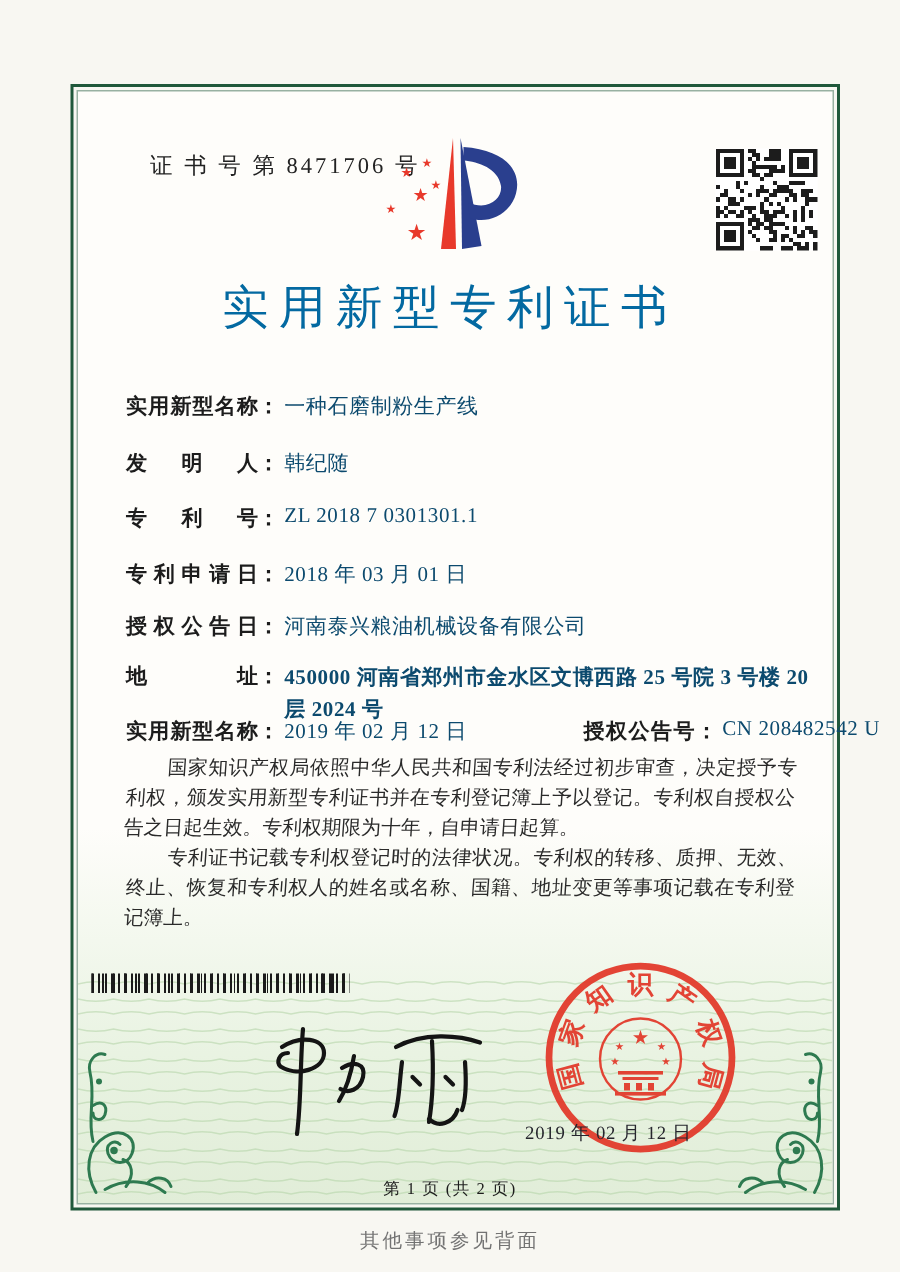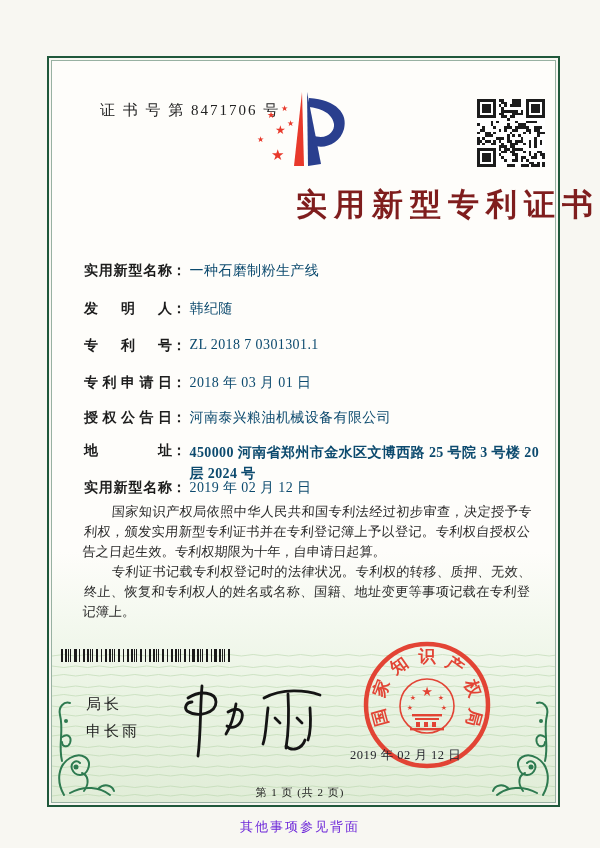--- a/index.html
+++ b/index.html
@@ -22,22 +22,22 @@
     background:linear-gradient(180deg, rgba(234,244,228,0) 0%, rgba(234,244,228,.55) 30%, #e9f3e2 60%, #e1edd8 100%);
   }
   #waves{position:absolute;left:0;bottom:0;width:100%;height:150px;opacity:.6;}
   .content{position:absolute;inset:0;z-index:3;}
   .cert-no{
     position:absolute;left:100px;top:101px;font-size:15px;letter-spacing:2px;color:#222;
   }
   .logo{position:absolute;left:247px;top:84px;width:112px;height:88px;}
   .qr{position:absolute;left:477px;top:99px;width:68px;height:68px;background:#fff;}
   .title{
-    position:absolute;left:0;right:0;top:184px;text-align:right;
-    font-size:31px;font-weight:700;letter-spacing:7px;color:#7f1d1d;
+    position:absolute;left:0;right:0;top:184px;text-align:center;
+    font-size:31px;font-weight:400;letter-spacing:7px;color:#0369a1;
   }
   .fields{position:absolute;left:84px;top:256px;width:440px;font-size:14px;}
   .frow{position:absolute;left:0;white-space:nowrap;}
   .flabel{
     display:inline-block;width:88px;font-weight:700;
     text-align:justify;text-align-last:justify;vertical-align:top;letter-spacing:0;
   }
   .fcolon{font-weight:600;vertical-align:top;}
   .fvalue{display:inline-block;vertical-align:top;letter-spacing:.4px;color:#0c4a6e;white-space:normal;}
   .fvalue.wrap{width:352px;line-height:21px;font-weight:bold;}
@@ -58,21 +58,21 @@
   .officer div{margin-bottom:8px;}
   .sig{position:absolute;left:168px;top:678px;width:170px;height:85px;z-index:4;}
   .seal{position:absolute;left:360px;top:638px;width:134px;height:134px;z-index:4;mix-blend-mode:multiply;opacity:.95;}
   .seal-date{
     position:absolute;left:350px;top:747px;width:140px;z-index:5;
     font-size:12.5px;letter-spacing:.5px;color:#26262e;white-space:nowrap;
   }
   .page-no{position:absolute;left:0;right:0;bottom:48px;text-align:center;font-size:11px;letter-spacing:1px;z-index:3;}
   .back-note{
     position:absolute;left:0;right:0;top:818px;text-align:center;
-    font-size:13px;letter-spacing:2px;color:#6d28d9;
+    font-size:13px;letter-spacing:2px;color:#737373;
   }
   .corner{position:absolute;bottom:2px;z-index:2;}
   .corner.left{left:2px;}
   .corner.right{right:2px;transform:scaleX(-1);}
   svg text.star{font-family:"DejaVu Sans",sans-serif;}
 </style>
 </head>
 <body>
 
 <div>
@@ -357,34 +357,34 @@
         <span class="flabel">授权公告日</span><span class="fcolon">：</span>
         <span class="fvalue">河南泰兴粮油机械设备有限公司</span>
       </div>
       <div class="frow" style="top:186px">
         <span class="flabel">地址</span><span class="fcolon">：</span>
         <span class="fvalue wrap">450000 河南省郑州市金水区文博西路 25 号院 3 号楼 20 层 2024 号</span>
       </div>
       <div class="frow" style="top:223px">
         <span class="flabel">实用新型名称</span><span class="fcolon">：</span>
         <span class="fvalue">2019 年 02 月 12 日</span>
+        <span class="fpair2">
+          <span class="flabel">授权公告号</span><span class="fcolon">：</span>
+          <span class="fvalue">CN 208482542 U</span>
+        </span>
       </div>
     </div>
 
     <div class="paras">
       <p>国家知识产权局依照中华人民共和国专利法经过初步审查，决定授予专利权，颁发实用新型专利证书并在专利登记簿上予以登记。专利权自授权公告之日起生效。专利权期限为十年，自申请日起算。</p>
       <p>专利证书记载专利权登记时的法律状况。专利权的转移、质押、无效、终止、恢复和专利权人的姓名或名称、国籍、地址变更等事项记载在专利登记簿上。</p>
     </div>
 
     <div class="barcode"></div>
 
-    <div class="officer">
-      <div>局长</div>
-      <div>申长雨</div>
-    </div>
 
     <svg class="sig" viewBox="0 0 170 85">
       <g fill="none" stroke="#141414" stroke-width="2.8" stroke-linecap="round">
         <path d="M34,8 C32,30 33,55 30,78"></path>
         <path d="M20,20 C32,12 48,14 48,24 C48,35 30,40 19,33 C16,30 18,24 24,24"></path>
         <path d="M68,26 C66,38 63,48 58,56"></path>
         <path d="M60,34 C68,29 76,31 74,40 C72,49 64,51 59,48"></path>
         <path d="M96,20 C114,10 138,12 152,17"></path>
         <path d="M120,16 C121,34 121,52 118,70"></path>
         <path d="M100,30 C98,46 98,58 95,66"></path>

